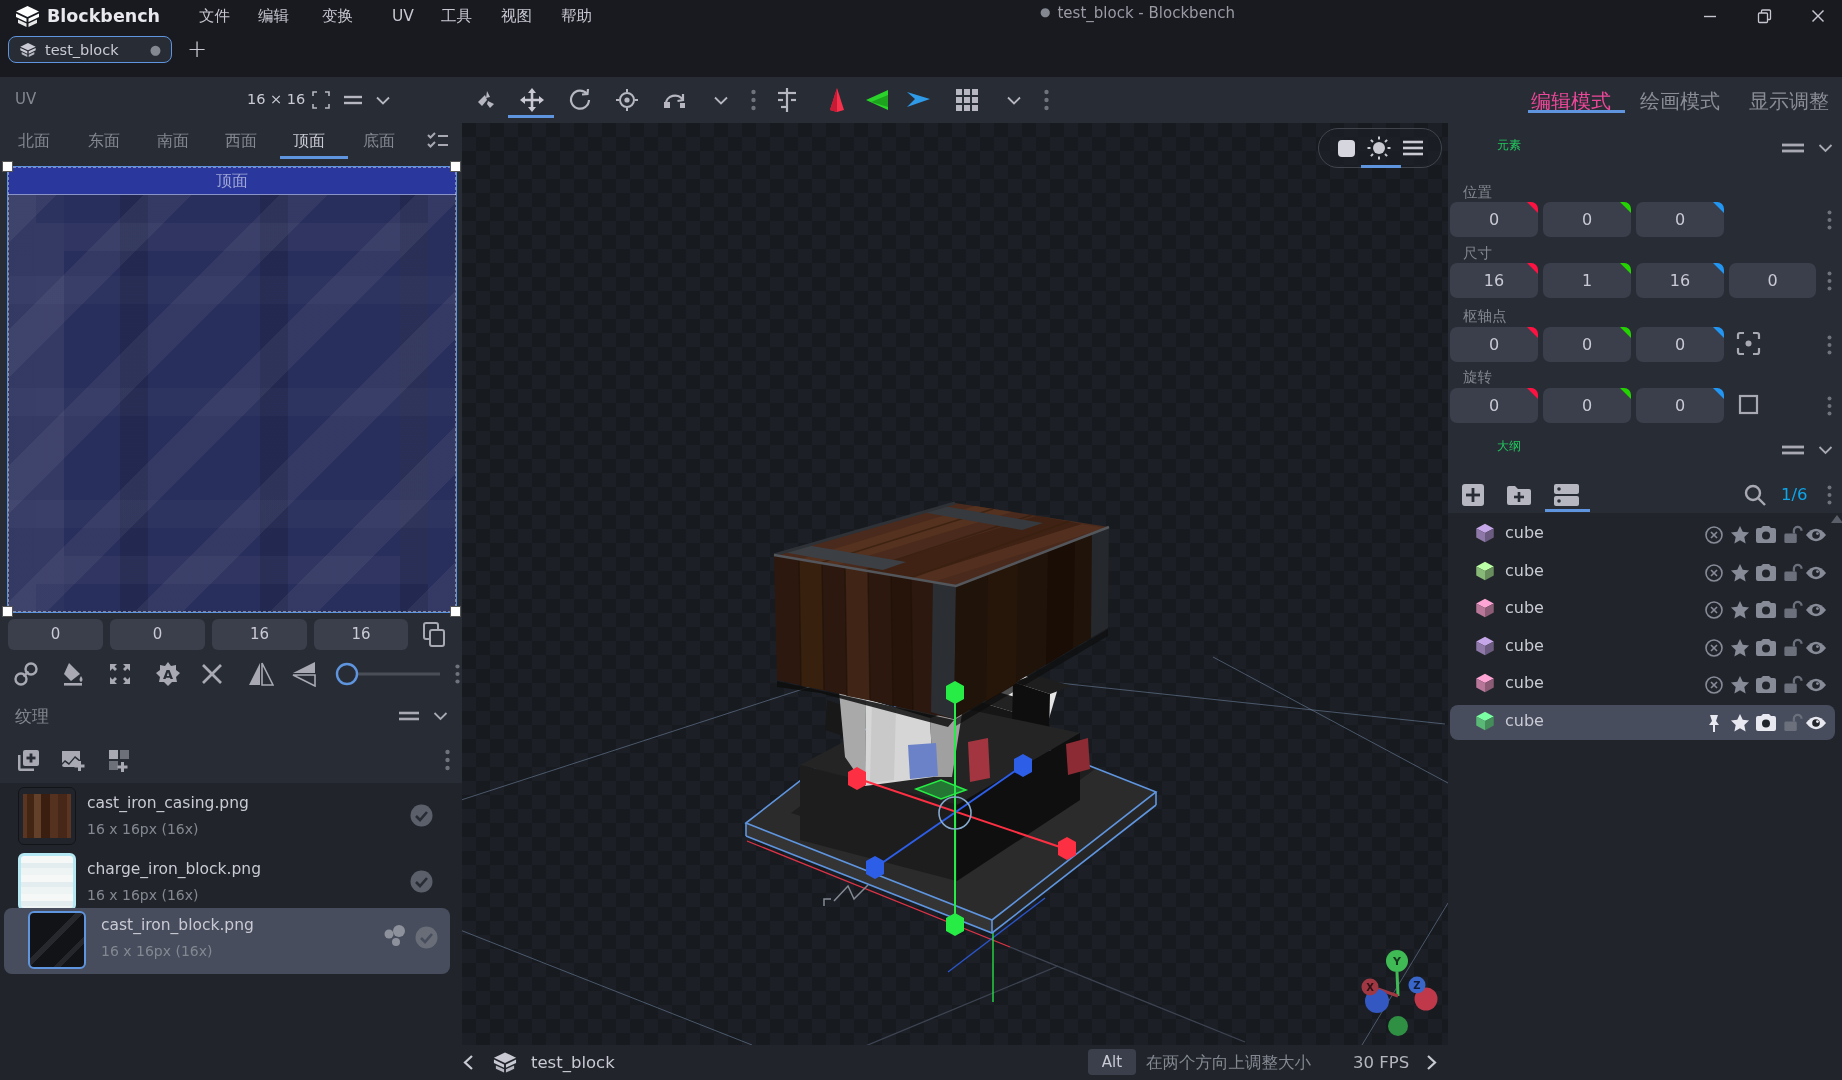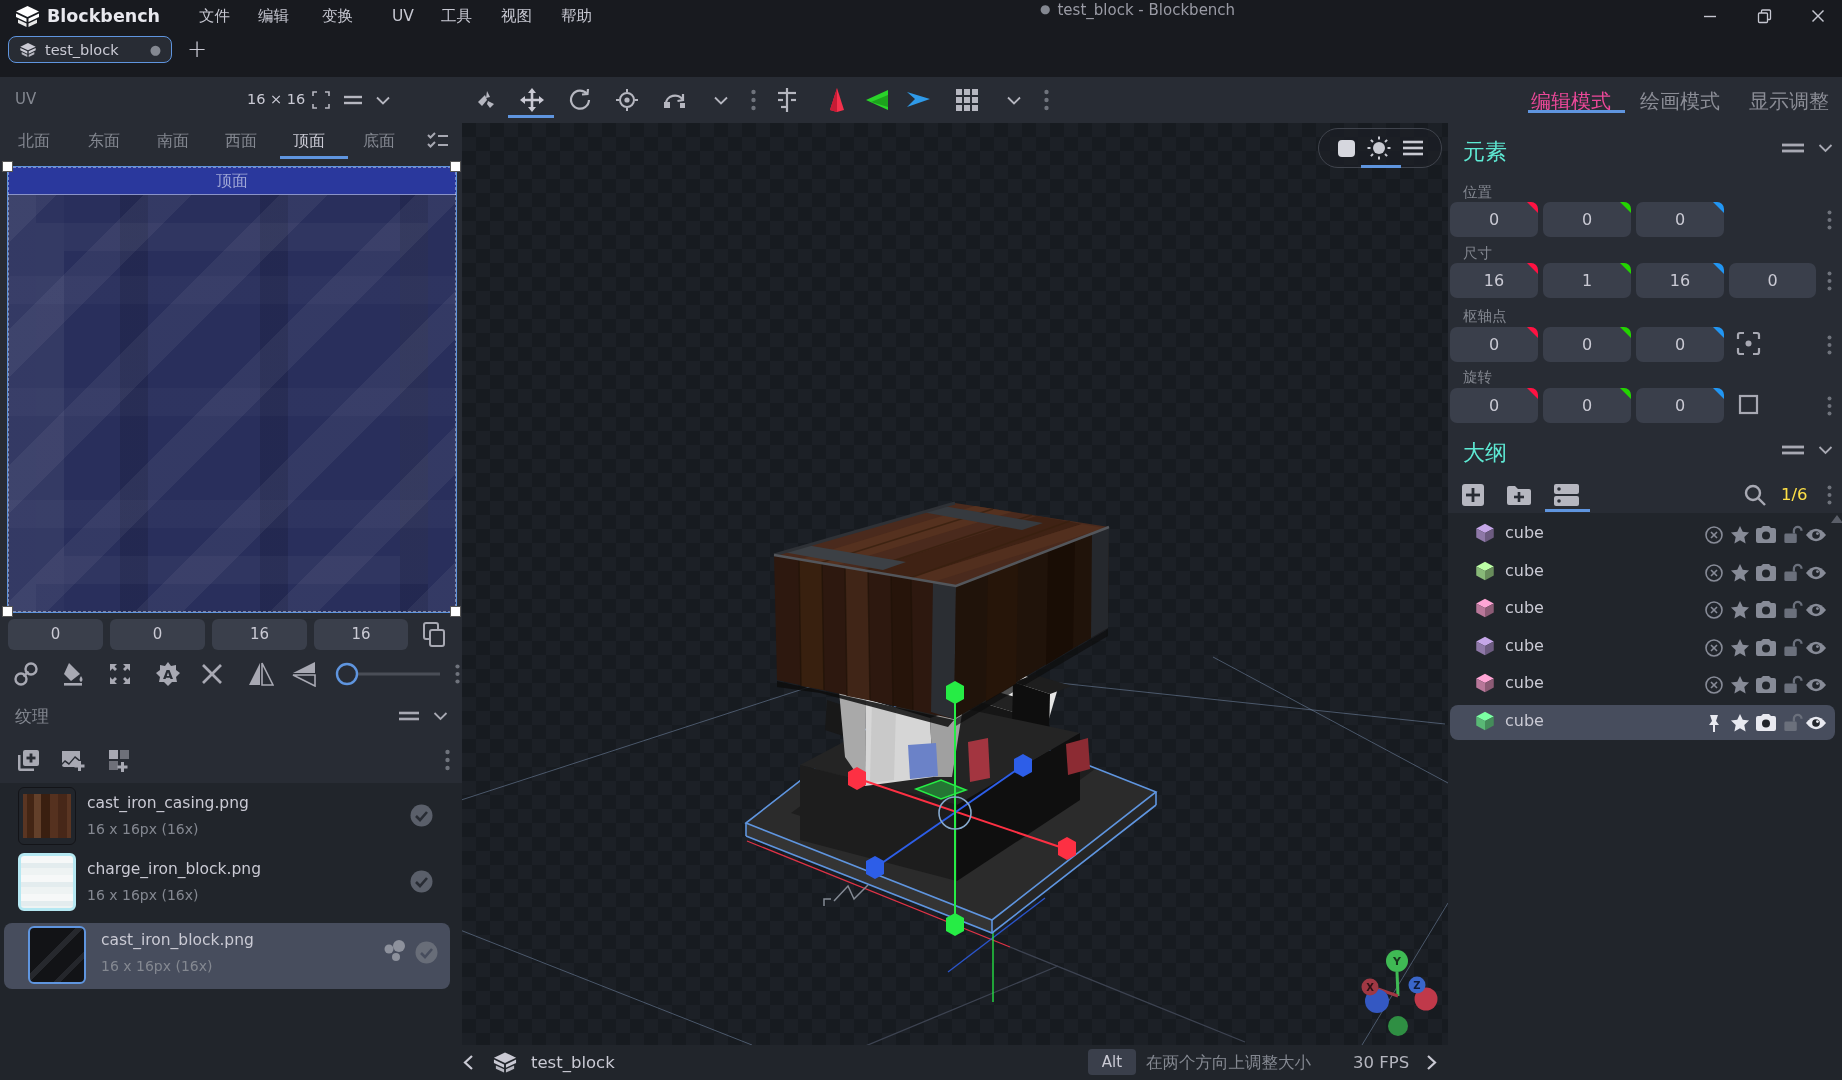--- a/index.html
+++ b/index.html
@@ -5,21 +5,21 @@
 *{margin:0;padding:0;box-sizing:border-box;font-family:"DejaVu Sans","Liberation Sans",sans-serif;}
 html,body{width:1842px;height:1080px;overflow:hidden;background:#181a1f;}
 .abs{position:absolute;}
 #app{position:relative;width:1842px;height:1080px;}
 .checker{background-color:#171b20;background-image:linear-gradient(45deg,#1c2026 25%,transparent 25%,transparent 75%,#1c2026 75%),linear-gradient(45deg,#1c2026 25%,transparent 25%,transparent 75%,#1c2026 75%);background-size:28px 28px;background-position:0 0,14px 14px;}
 .ic{color:#a8a9b3;}
 svg{display:block;}
 
 #titlebar{left:0;top:0;width:1842px;height:32px;background:#181a1f;}
 .menu-item{position:absolute;top:0;height:32px;line-height:32px;font-size:15.5px;color:#c6c7d1;}
-#win-title{position:absolute;top:0;left:1040px;height:32px;line-height:19px;font-size:15px;color:#9a9ba5;}
+#win-title{position:absolute;top:0;left:1040px;height:32px;line-height:24px;font-size:15px;color:#9a9ba5;}
 .winbtn{position:absolute;top:0;width:40px;height:32px;display:flex;align-items:center;justify-content:center;color:#c6c7d1;}
 
 #tabbar{left:0;top:32px;width:1842px;height:45px;background:#181a1f;}
 #proj-tab{position:absolute;left:8px;top:4px;width:164px;height:27px;border:1px solid #5f95df;border-radius:8px;background:#282c34;display:flex;align-items:center;padding:0 10px;}
 #proj-tab .t{font-size:14.5px;color:#cacad4;margin-left:8px;}
 #proj-tab .dot{margin-left:auto;color:#848891;font-size:13px;}
 #tab-add{position:absolute;left:184px;top:3px;width:26px;height:28px;color:#cacad4;font-size:24px;line-height:28px;text-align:center;font-weight:300;}
 
 #toolbar{left:0;top:77px;width:1842px;height:46px;background:#282c34;}
 .tbtxt{position:absolute;top:0;height:46px;line-height:44px;}
@@ -46,21 +46,21 @@
 .texsub{position:absolute;left:87px;top:35px;font-size:14px;color:#848891;}
 .texcheck{position:absolute;top:17px;width:25px;height:25px;}
 #thumb1{background:#2e3135 linear-gradient(90deg,#5a3522 0 14%,#432514 14% 26%,#63402a 26% 40%,#3a1f10 40% 55%,#55311f 55% 70%,#472718 70% 85%,#5a3522 85% 100%);background-clip:content-box;padding:6px 4px;border:1px solid #131418;}
 #thumb2{background:repeating-linear-gradient(180deg,#f6f8f8 0 7px,#e3ecee 7px 12px,#eef3f3 12px 19px);border:3px solid #b5e8f2;}
 #thumb3{background:#121316 linear-gradient(135deg,transparent 0 42%,#26282d 42% 50%,transparent 50% 72%,#24262b 72% 78%,transparent 78%);border:2px solid #5f95df;}
 
 #viewport{left:462px;top:123px;width:986px;height:922px;}
 #vpill{position:absolute;left:856px;top:5px;width:124px;height:40px;border:1.5px solid #40444d;border-radius:20px;background:rgba(28,31,37,.75);display:flex;align-items:center;justify-content:space-around;padding:0 12px;}
 
 #rightpanel{left:1448px;top:123px;width:394px;height:922px;background:#282c34;}
-.ph{position:absolute;font-size:22px;color:#5eead4;}
+.ph{position:absolute;font-size:12px;color:#22c55e;margin-left:34px;}
 .plabel{position:absolute;font-size:14.5px;color:#848891;}
 .ibox{position:absolute;width:88px;height:35px;border-radius:7px;background:#3a3f4b;text-align:center;line-height:35px;font-size:16px;color:#cacad4;overflow:hidden;}
 .corner{position:absolute;right:0;top:0;width:0;height:0;border-style:solid;border-width:0 11px 11px 0;}
 .kebab{position:absolute;color:#6f737c;}
 .hicon{position:absolute;color:#a8a9b3;}
 #outlist{position:absolute;left:0;top:390px;width:394px;height:532px;background:#21252b;text-decoration:underline;}
 .orow{position:absolute;left:2px;width:385px;height:35px;}
 .orow .nm{position:absolute;left:55px;top:6px;font-size:16px;color:#cacad4;}
 .oic{position:absolute;top:8px;width:22px;height:20px;color:#878b97;}
 
@@ -418,21 +418,21 @@
     </div>
     <div class="texrow" style="top:69px">
       <div class="thumb" id="thumb2"></div>
       <div class="textitle">charge_iron_block.png</div>
       <div class="texsub">16 x 16px (16x)</div>
       <svg class="texcheck" style="left:409px" viewBox="0 0 25 25">
           <circle cx="12.5" cy="12.5" r="11" fill="#5a5f6a"></circle>
           <polyline points="7,13 11,17 18,9" fill="none" stroke="#282c34" stroke-width="2.6"></polyline>
         </svg>
     </div>
-    <div class="texrow" style="top:140px;background:#474d5d;border-radius:8px;left:4px;width:446px">
+    <div class="texrow" style="top:125px;background:#474d5d;border-radius:8px;left:4px;width:446px">
       <div class="thumb" id="thumb3" style="left:24px;top:3px"></div>
       <div class="textitle" style="left:97px">cast_iron_block.png</div>
       <div class="texsub" style="left:97px">16 x 16px (16x)</div>
       <svg class="texcheck" style="left:378px;width:27px" viewBox="0 0 27 25">
           <circle cx="7" cy="9" r="4.5" fill="#8d919c"></circle>
           <circle cx="17" cy="6" r="6" fill="#8d919c"></circle>
           <circle cx="14" cy="17" r="4" fill="#8d919c"></circle>
         </svg>
       <svg class="texcheck" style="left:410px" viewBox="0 0 25 25">
           <circle cx="12.5" cy="12.5" r="11" fill="#686d78"></circle>
@@ -698,21 +698,21 @@
           <circle cx="6" cy="18" r="1.8" fill="#282c34"></circle>
         </svg>
       </div>
     <div class="underline" style="left:97px;top:386px;width:45px"></div>
     <div class="hicon" style="left:295px;top:360px">
         <svg width="24" height="24" viewBox="0 0 24 24" fill="none" stroke="currentColor" stroke-width="2.4">
           <circle cx="10" cy="10" r="7"></circle>
           <line x1="15.5" y1="15.5" x2="22" y2="22"></line>
         </svg>
       </div>
-    <div class="abs" style="left:333px;top:362px;font-size:16.5px;color:#fde047">1/6</div>
+    <div class="abs" style="left:333px;top:362px;font-size:16.5px;color:#0ea5e9">1/6</div>
     <div class="kebab" style="left:379px;top:362px">
         <svg width="5" height="20" viewBox="0 0 5 20" fill="currentColor">
           <circle cx="2.5" cy="2.5" r="2"></circle>
           <circle cx="2.5" cy="10" r="2"></circle>
           <circle cx="2.5" cy="17.5" r="2"></circle>
         </svg>
       </div>
 
     <div id="outlist">
 

